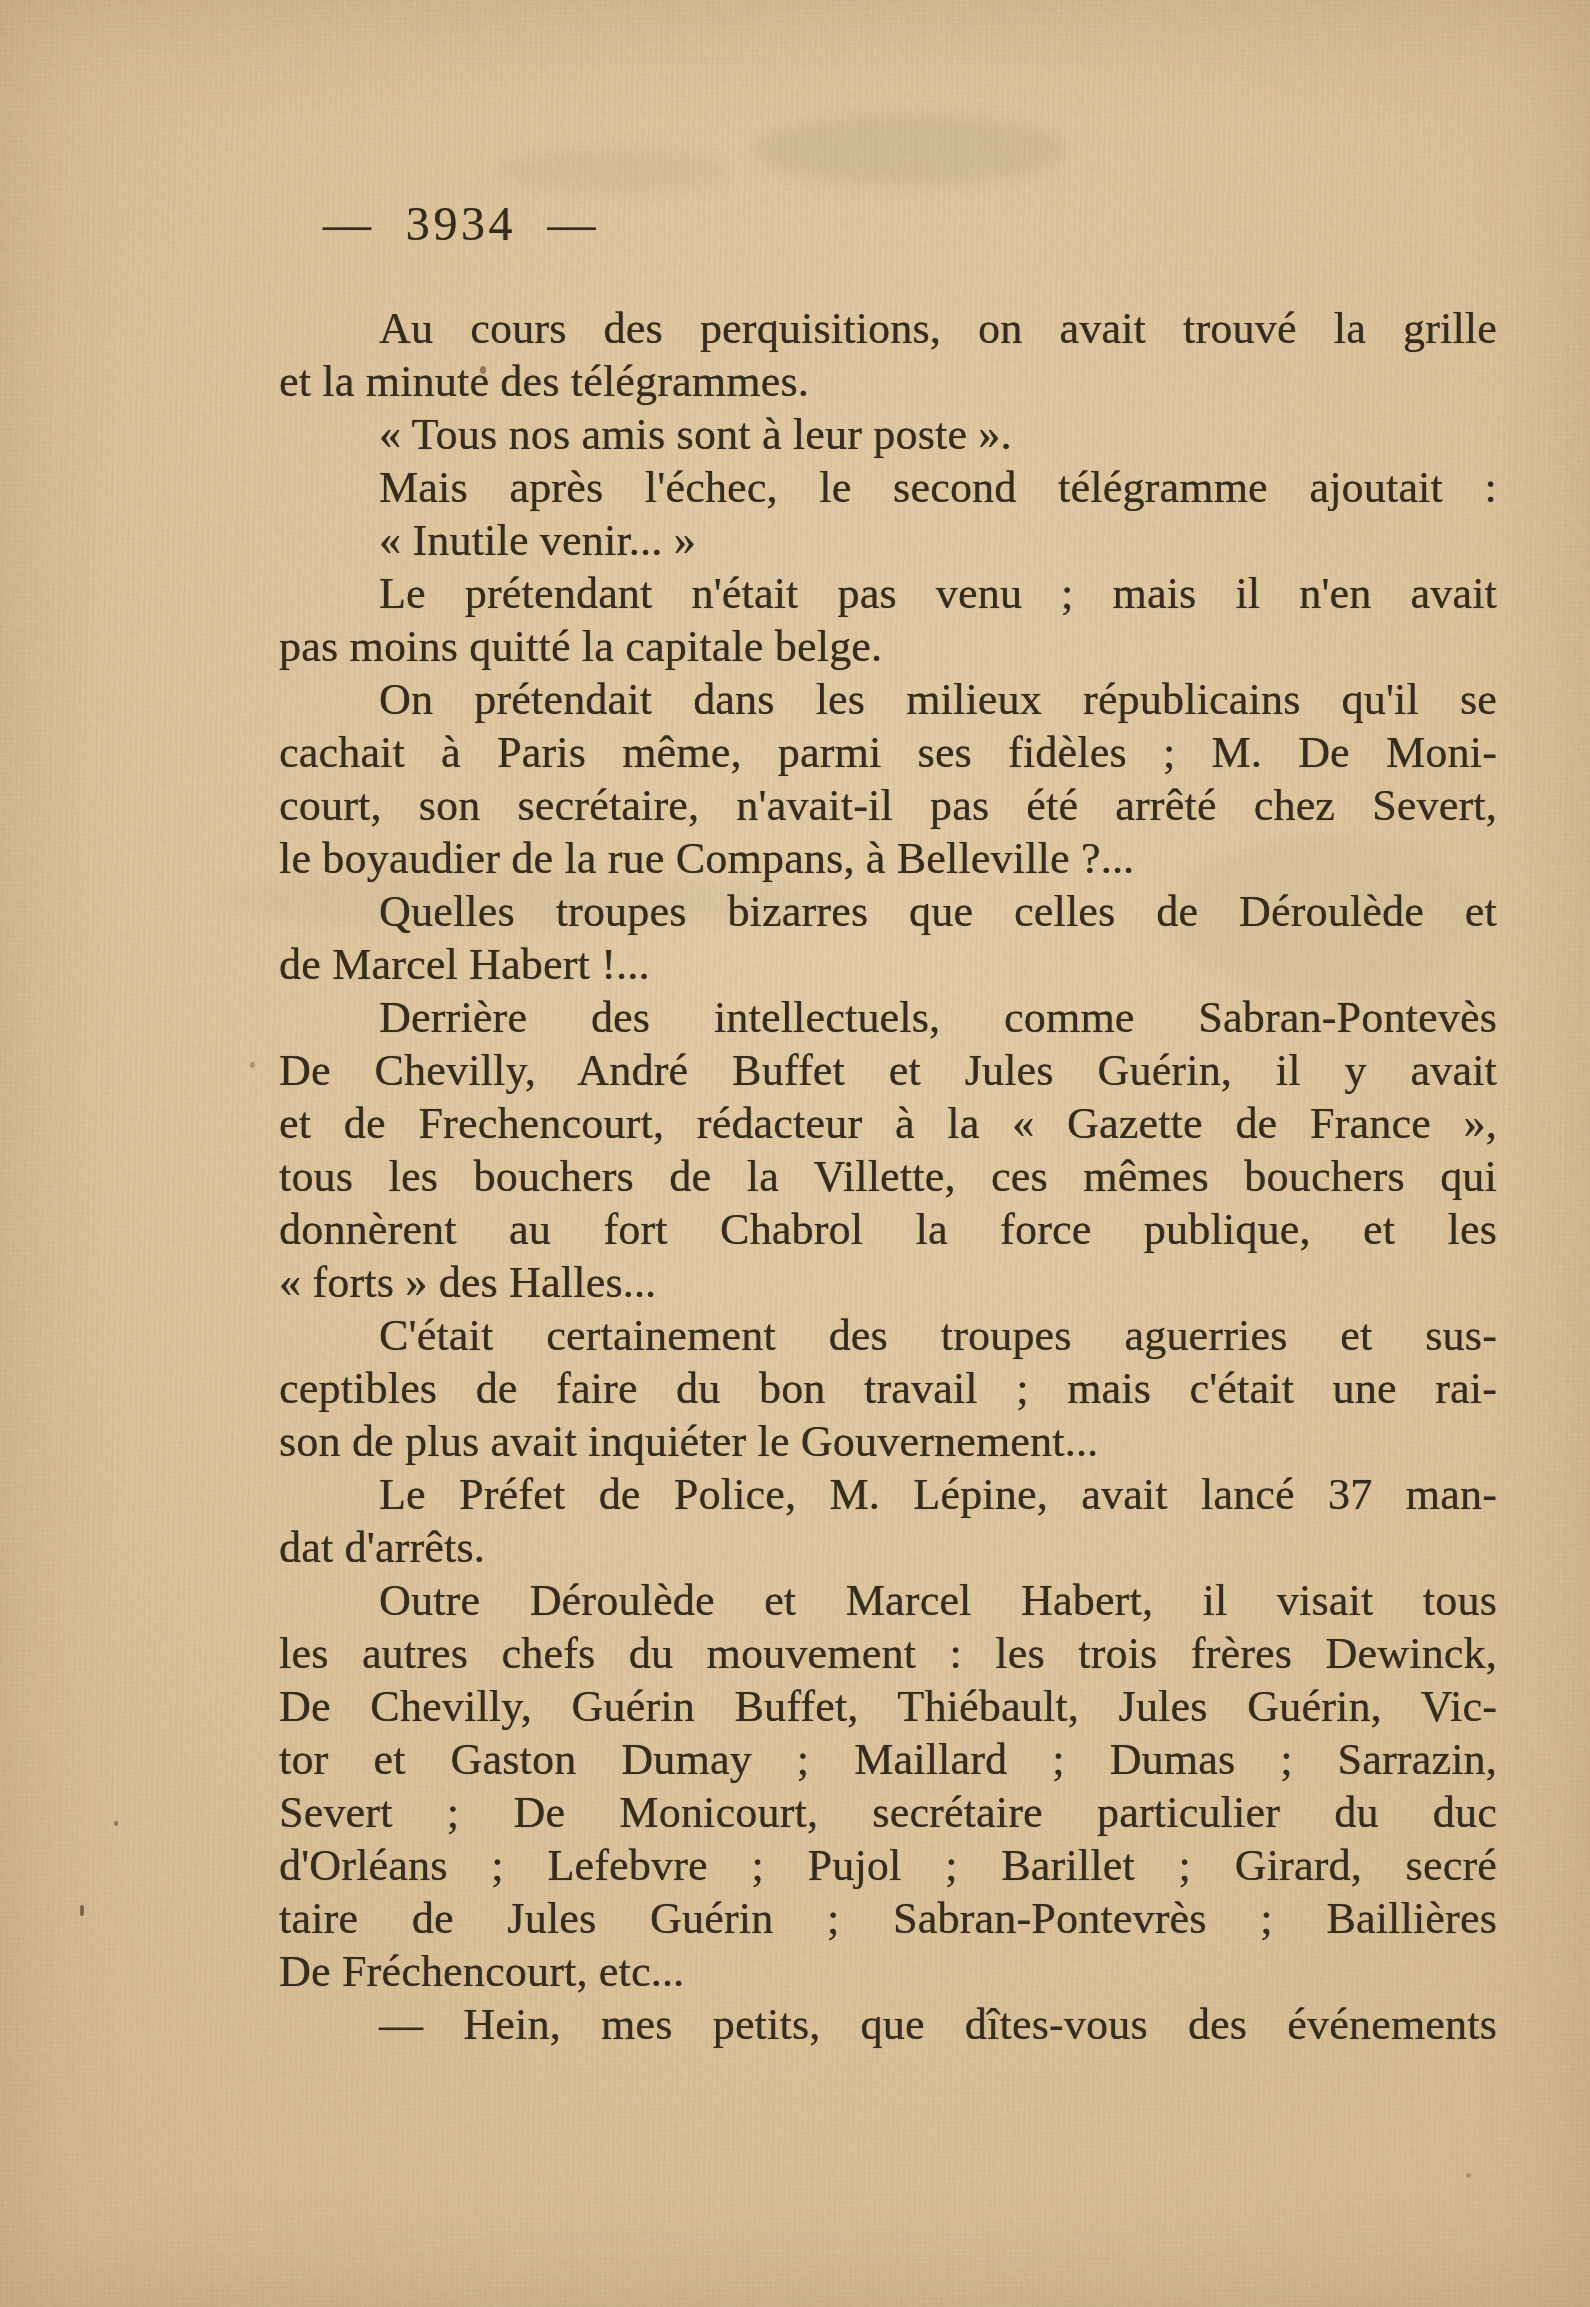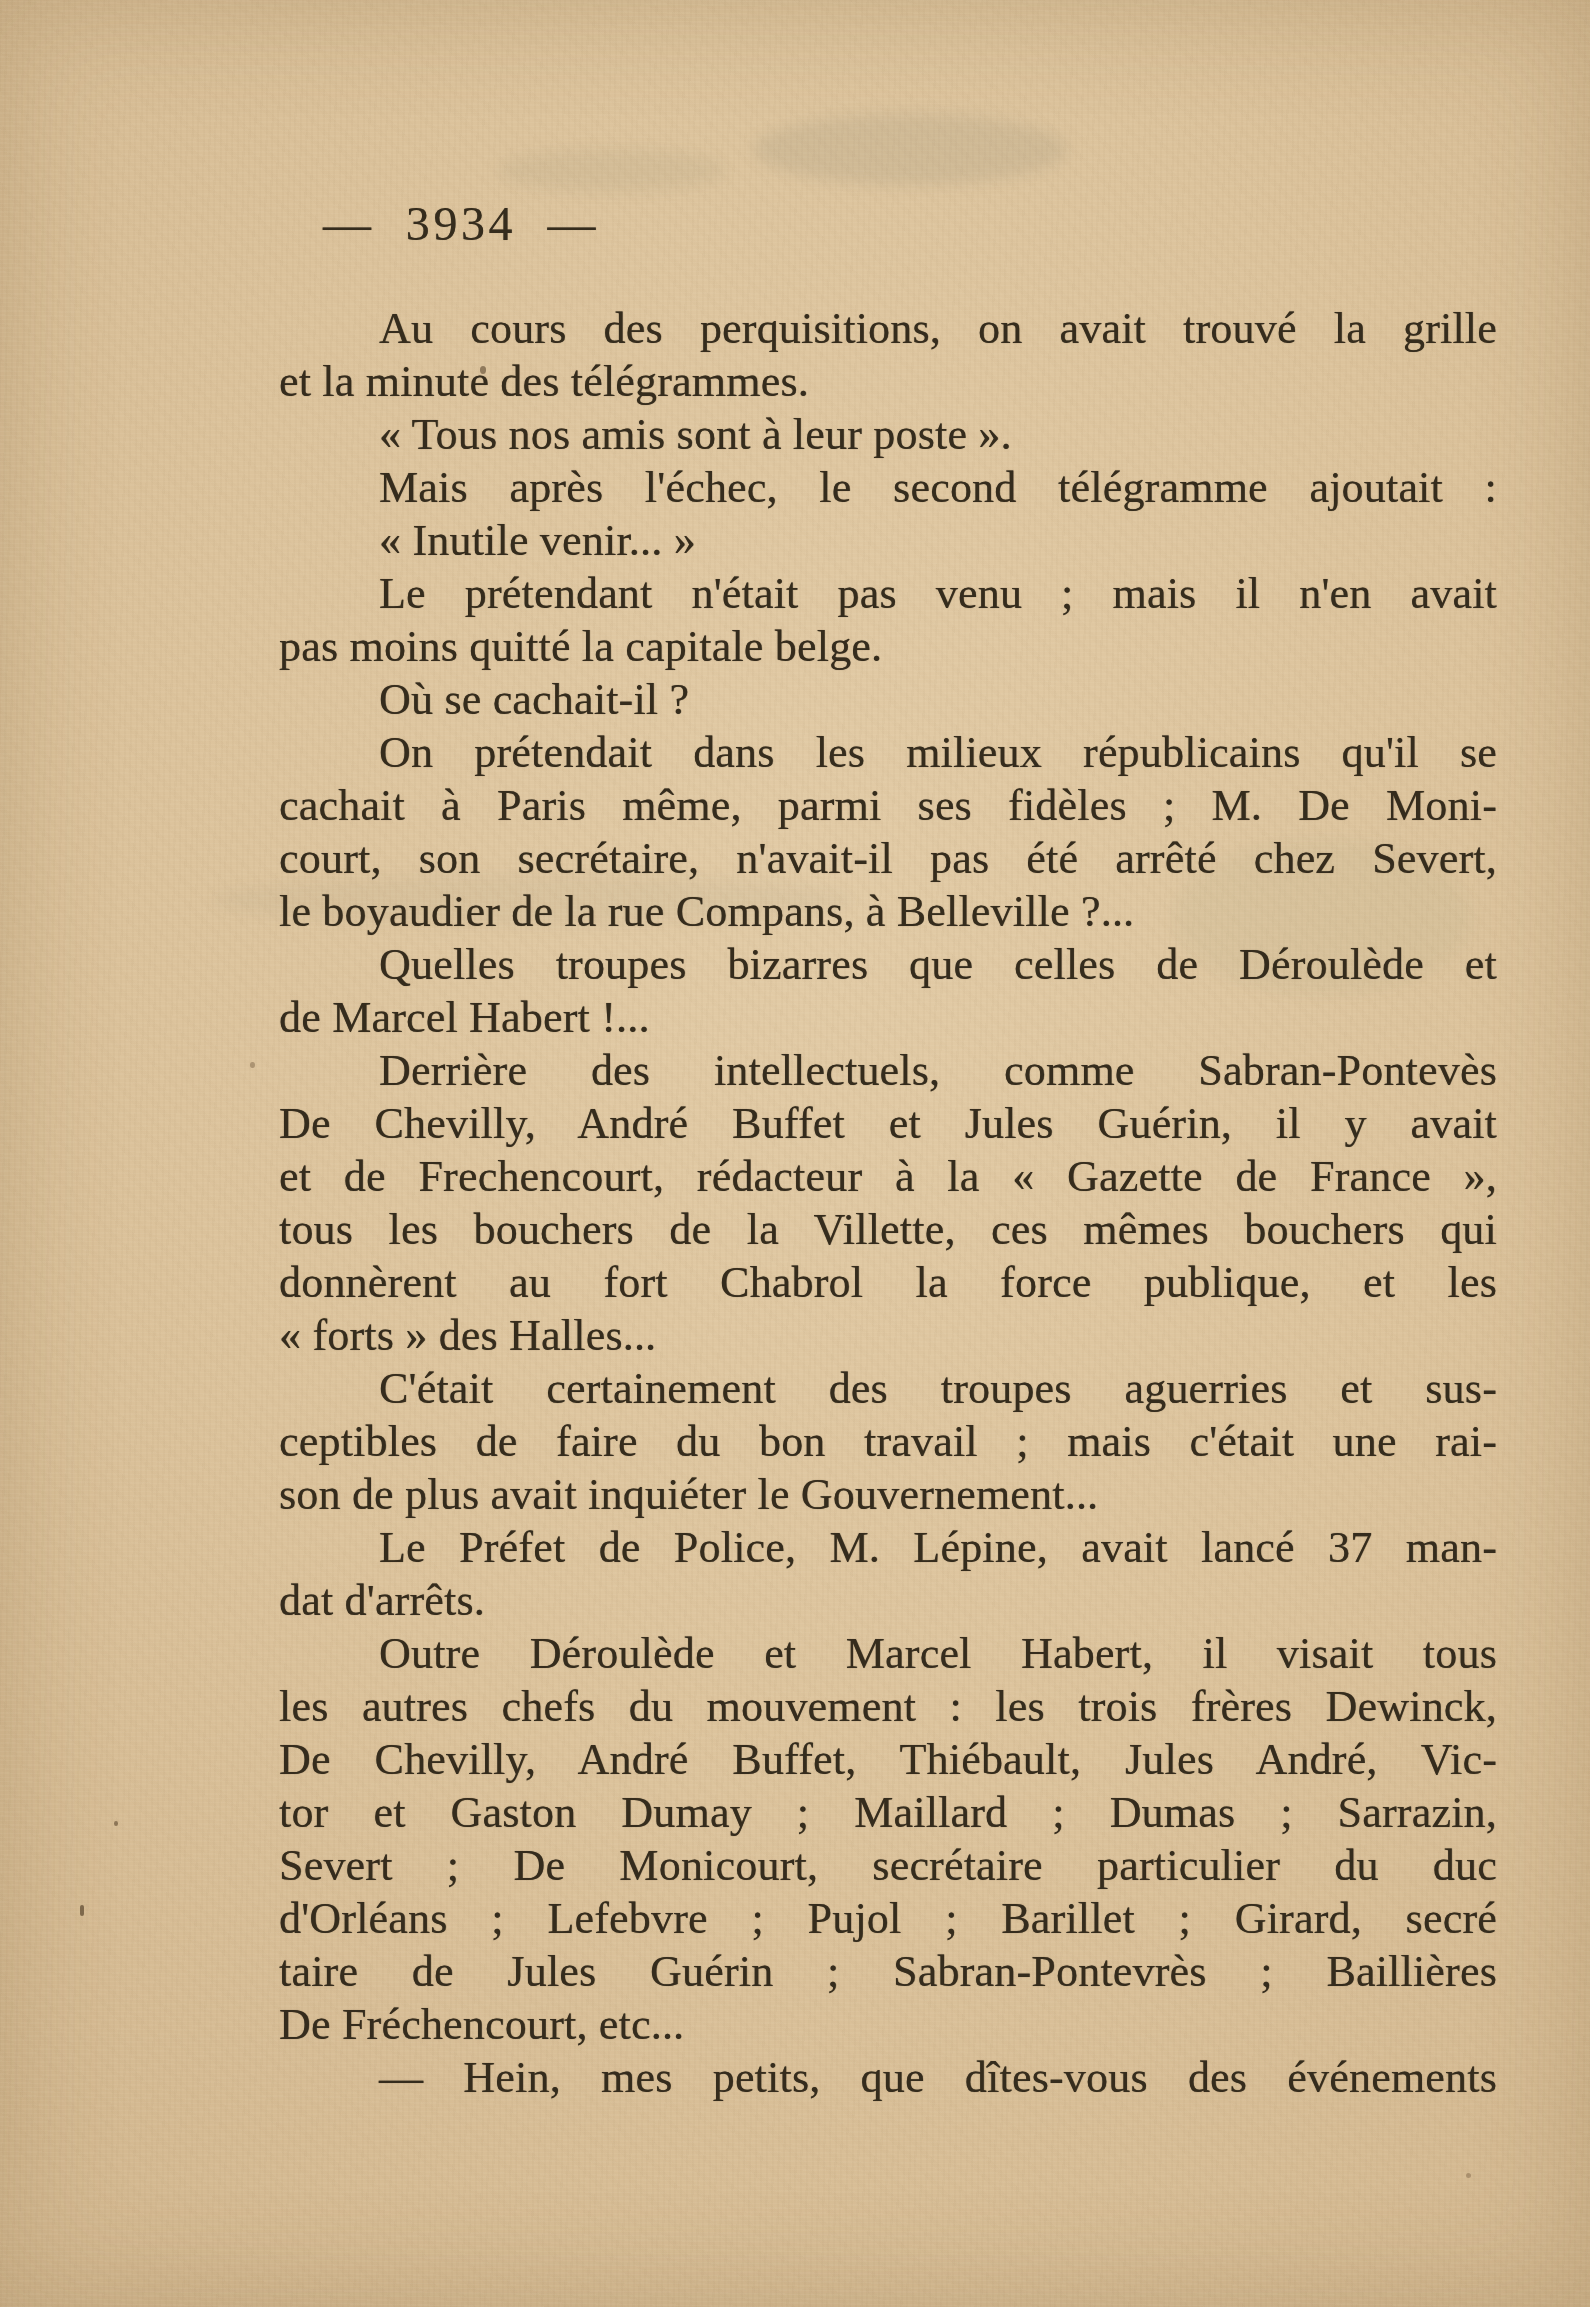--- a/index.html
+++ b/index.html
@@ -90,41 +90,40 @@
   <div class="pagenum">— 3934 —</div>
 
   <div class="bodytext" id="body-text">
       <div class="line j ind">Au cours des perquisitions, on avait trouvé la grille</div>
       <div class="line">et la minute des télégrammes.</div>
       <div class="line ind">« Tous nos amis sont à leur poste ».</div>
       <div class="line j ind">Mais après l'échec, le second télégramme ajoutait :</div>
       <div class="line ind">« Inutile venir... »</div>
       <div class="line j ind">Le prétendant n'était pas venu ; mais il n'en avait</div>
       <div class="line">pas moins quitté la capitale belge.</div>
-      <div class="line ind">Où se cachait-il ?</div>
       <div class="line j ind">On prétendait dans les milieux républicains qu'il se</div>
       <div class="line j">cachait à Paris même, parmi ses fidèles ; M. De Moni-</div>
       <div class="line j">court, son secrétaire, n'avait-il pas été arrêté chez Severt,</div>
       <div class="line">le boyaudier de la rue Compans, à Belleville ?...</div>
       <div class="line j ind">Quelles troupes bizarres que celles de Déroulède et</div>
       <div class="line">de Marcel Habert !...</div>
       <div class="line j ind">Derrière des intellectuels, comme Sabran-Pontevès</div>
       <div class="line j">De Chevilly, André Buffet et Jules Guérin, il y avait</div>
       <div class="line j">et de Frechencourt, rédacteur à la « Gazette de France »,</div>
       <div class="line j">tous les bouchers de la Villette, ces mêmes bouchers qui</div>
       <div class="line j">donnèrent au fort Chabrol la force publique, et les</div>
       <div class="line">« forts » des Halles...</div>
       <div class="line j ind">C'était certainement des troupes aguerries et sus-</div>
       <div class="line j">ceptibles de faire du bon travail ; mais c'était une rai-</div>
       <div class="line">son de plus avait inquiéter le Gouvernement...</div>
       <div class="line j ind">Le Préfet de Police, M. Lépine, avait lancé 37 man-</div>
       <div class="line">dat d'arrêts.</div>
       <div class="line j ind">Outre Déroulède et Marcel Habert, il visait tous</div>
       <div class="line j">les autres chefs du mouvement : les trois frères Dewinck,</div>
-      <div class="line j">De Chevilly, André Buffet, Thiébault, Jules André, Vic-</div>
+      <div class="line j">De Chevilly, Guérin Buffet, Thiébault, Jules Guérin, Vic-</div>
       <div class="line j">tor et Gaston Dumay ; Maillard ; Dumas ; Sarrazin,</div>
       <div class="line j">Severt ; De Monicourt, secrétaire particulier du duc</div>
       <div class="line j">d'Orléans ; Lefebvre ; Pujol ; Barillet ; Girard, secré</div>
       <div class="line j">taire de Jules Guérin ; Sabran-Pontevrès ; Baillières</div>
       <div class="line">De Fréchencourt, etc...</div>
       <div class="line j ind">— Hein, mes petits, que dîtes-vous des événements</div>
     </div>
 
   <div class="speck s1"></div>
   <div class="speck s2"></div>

